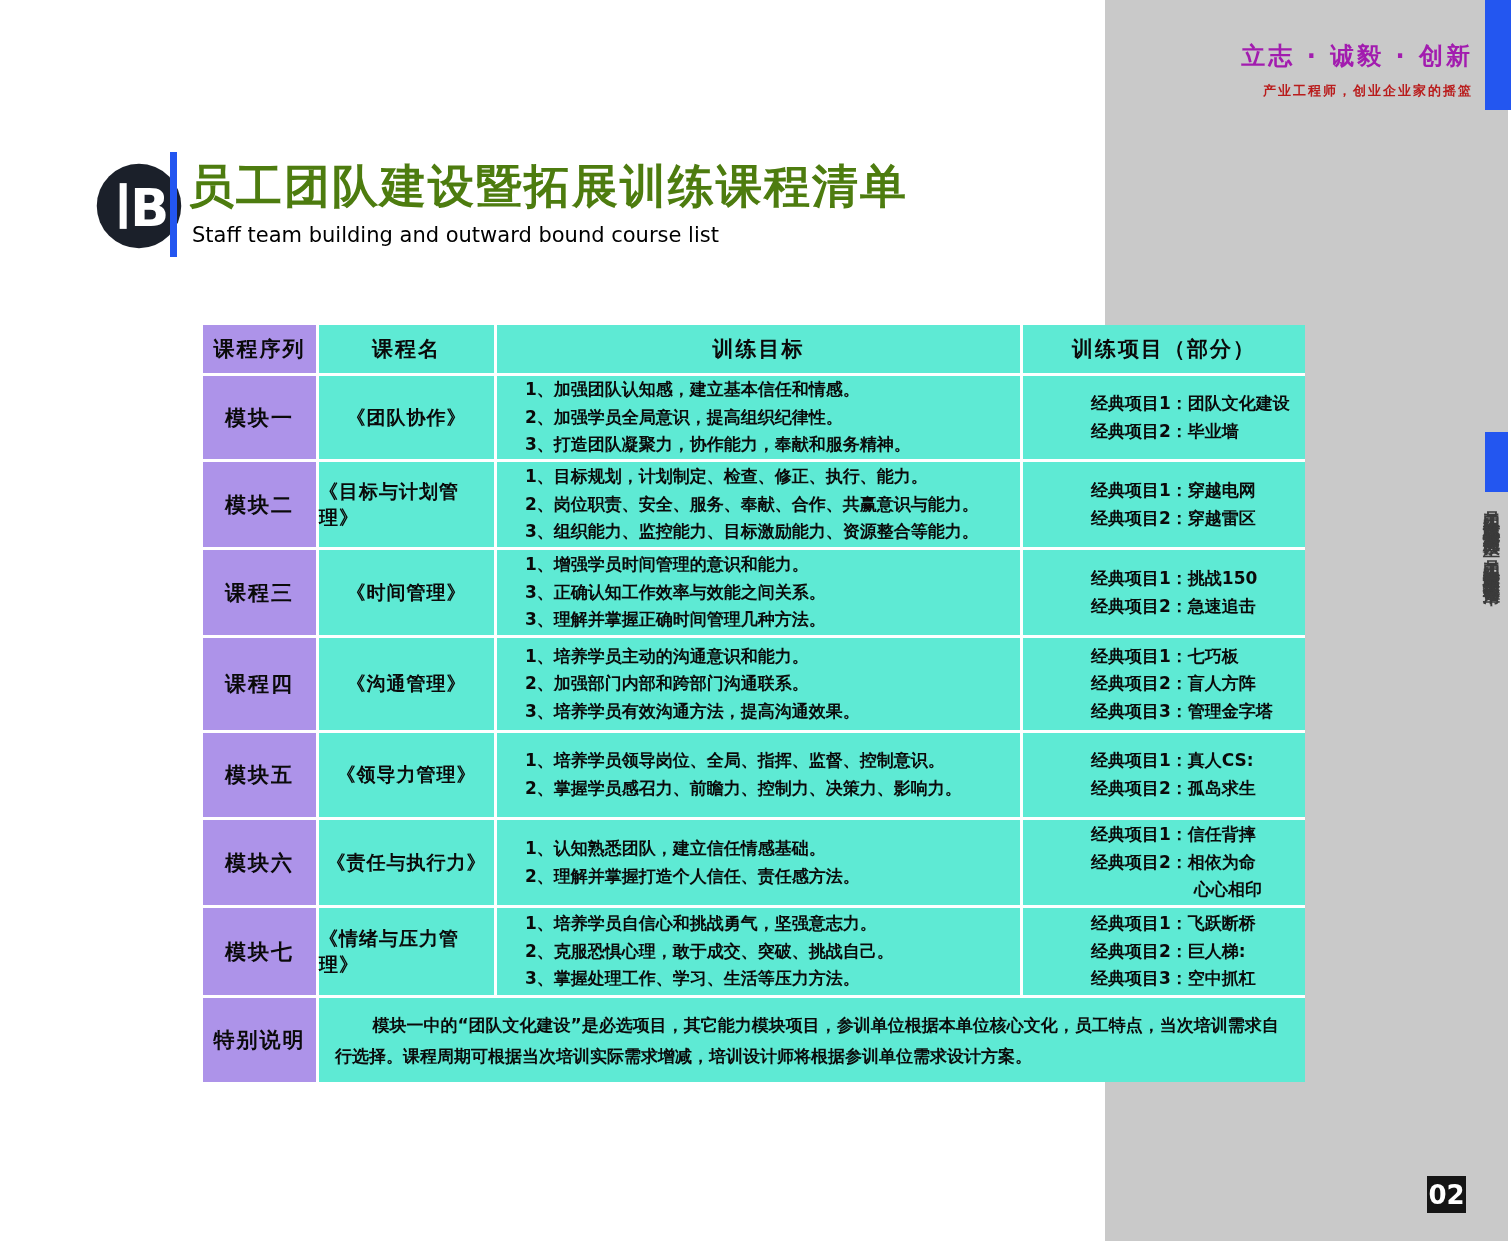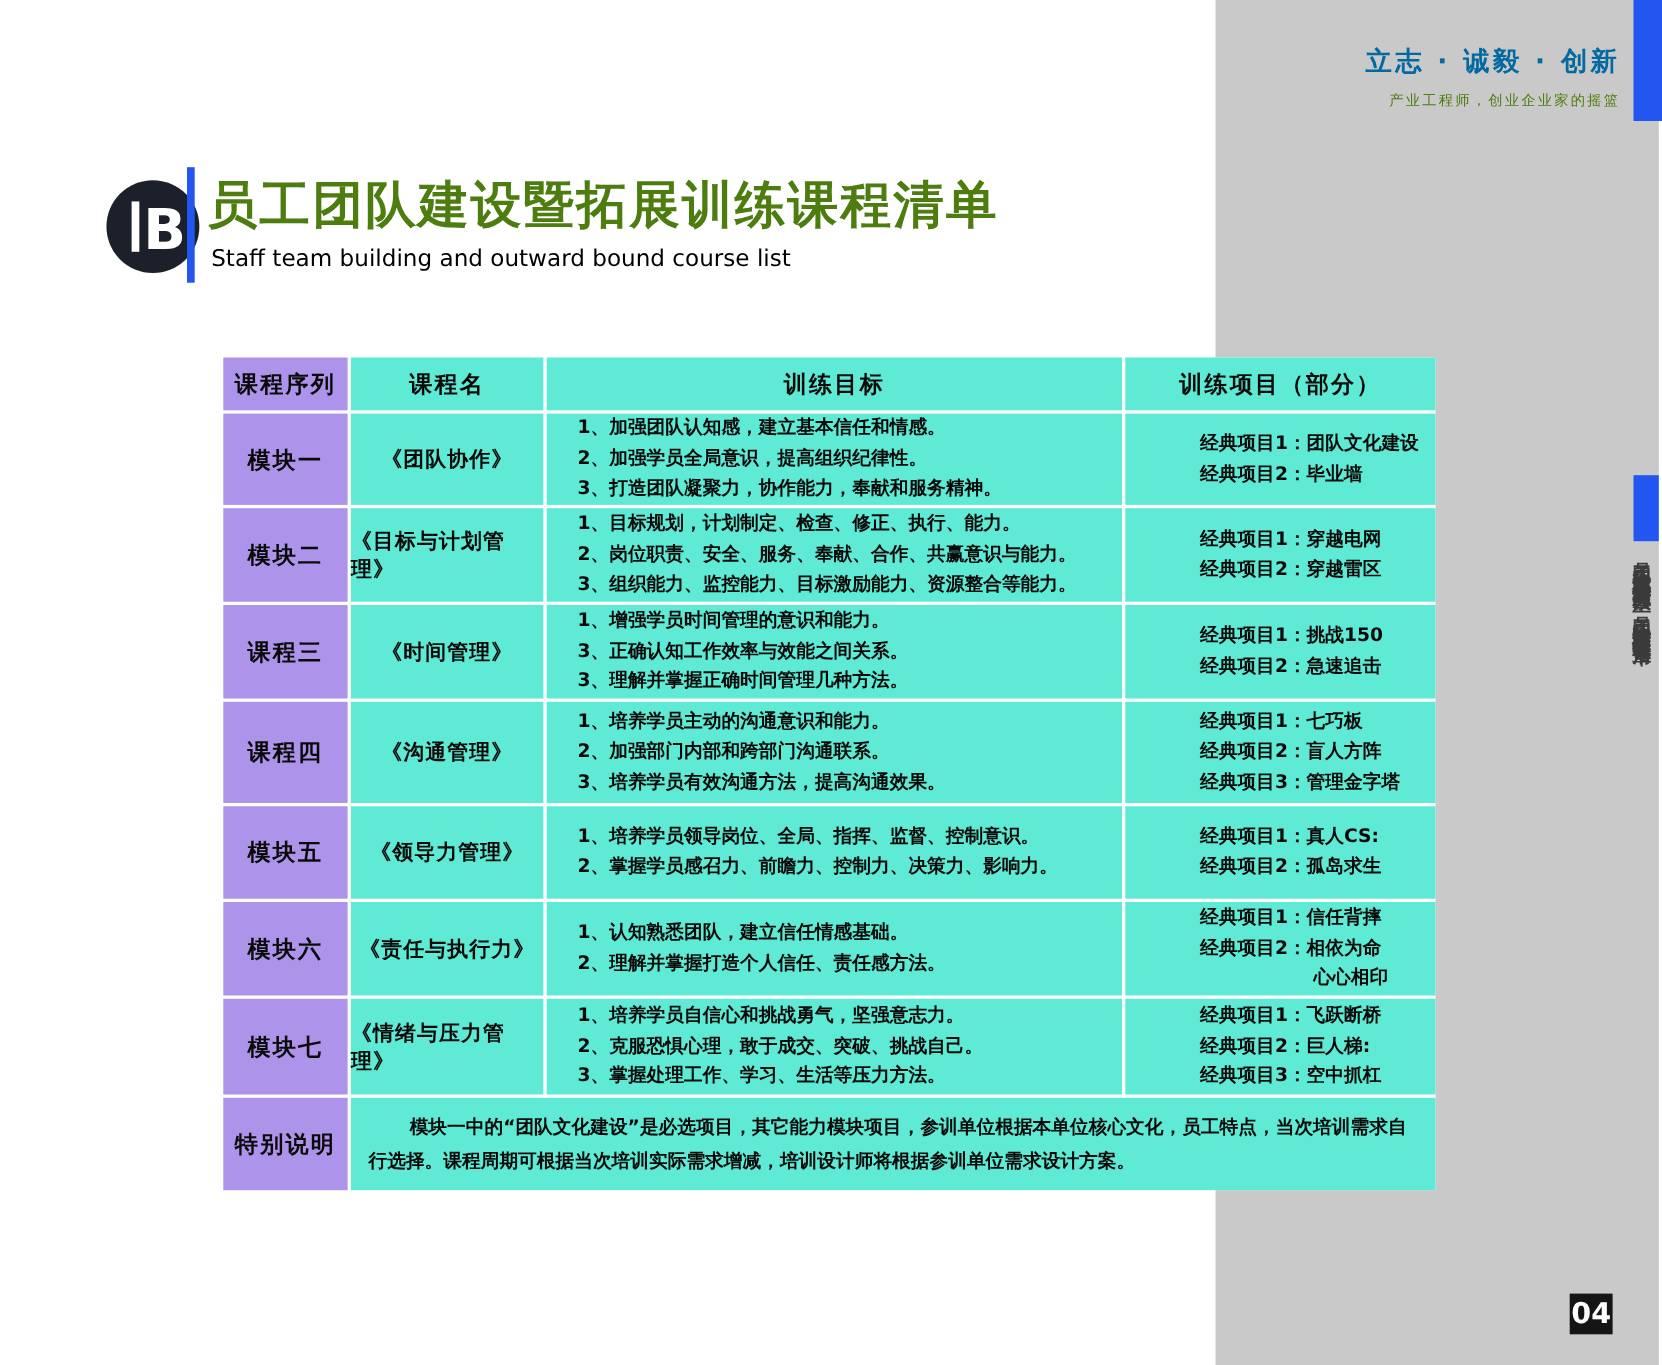--- a/index.html
+++ b/index.html
@@ -5,22 +5,22 @@
   html,body{margin:0;padding:0;}
   body{font-family:"DejaVu Sans","Liberation Sans",sans-serif;background:#ffffff;}
   .page{position:relative;width:1511px;height:1241px;background:#ffffff;overflow:hidden;}
 
   
   .gray-panel{position:absolute;left:1105px;top:0;width:403px;height:1241px;background:#c9c9c9;}
   .blue-top{position:absolute;left:1485px;top:0;width:26px;height:110px;background:#2356f0;}
   .blue-mid{position:absolute;left:1485px;top:432px;width:23px;height:60px;background:#2356f0;}
 
   .slogan{position:absolute;right:38px;top:40px;text-align:right;}
-  .slogan-main{font-size:24px;font-weight:900;color:#0369a1;letter-spacing:3px;margin-left:21px;}
-  .slogan-sub{font-size:13px;font-weight:400;color:#4d7c0f;letter-spacing:2px;margin-top:10px;}
+  .slogan-main{font-size:24px;font-weight:900;color:#a21caf;letter-spacing:3px;margin-left:21px;}
+  .slogan-sub{font-size:13px;font-weight:700;color:#b91c1c;letter-spacing:2px;margin-top:10px;}
 
   .vertical-title{position:absolute;left:1481px;top:498px;height:620px;
     writing-mode:vertical-rl;text-orientation:upright;
     font-size:17px;font-weight:700;color:#3b3b3b;letter-spacing:2px;white-space:nowrap;}
 
   
   .logo{position:absolute;left:95px;top:162px;width:88px;height:88px;}
   .accent-bar{position:absolute;left:170px;top:152px;width:7px;height:105px;background:#2356f0;}
   .title-cn{position:absolute;left:188px;top:156px;font-size:46px;font-weight:900;
     color:#4d7c0f;letter-spacing:2px;white-space:nowrap;}
@@ -152,15 +152,15 @@
         <div class="line">经典项目1：飞跃断桥</div>
         <div class="line">经典项目2：巨人梯:</div>
         <div class="line">经典项目3：空中抓杠</div>
       </div>
       <div class="cell c-seq purple">特别说明</div>
       <div class="cell c-note">
         <p>模块一中的“团队文化建设”是必选项目，其它能力模块项目，参训单位根据本单位核心文化，员工特点，当次培训需求自行选择。课程周期可根据当次培训实际需求增减，培训设计师将根据参训单位需求设计方案。</p>
       </div>
     </div>
 
-  <div class="page-num">04</div>
+  <div class="page-num">02</div>
 
 </div>
 
 </body></html>

